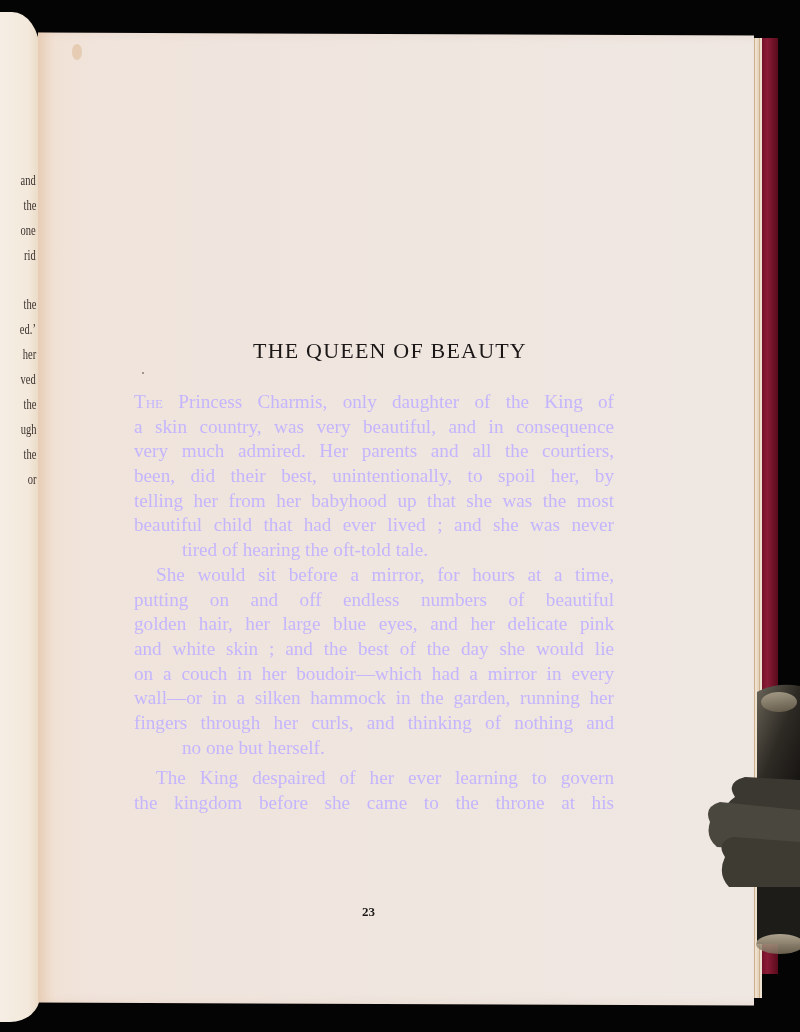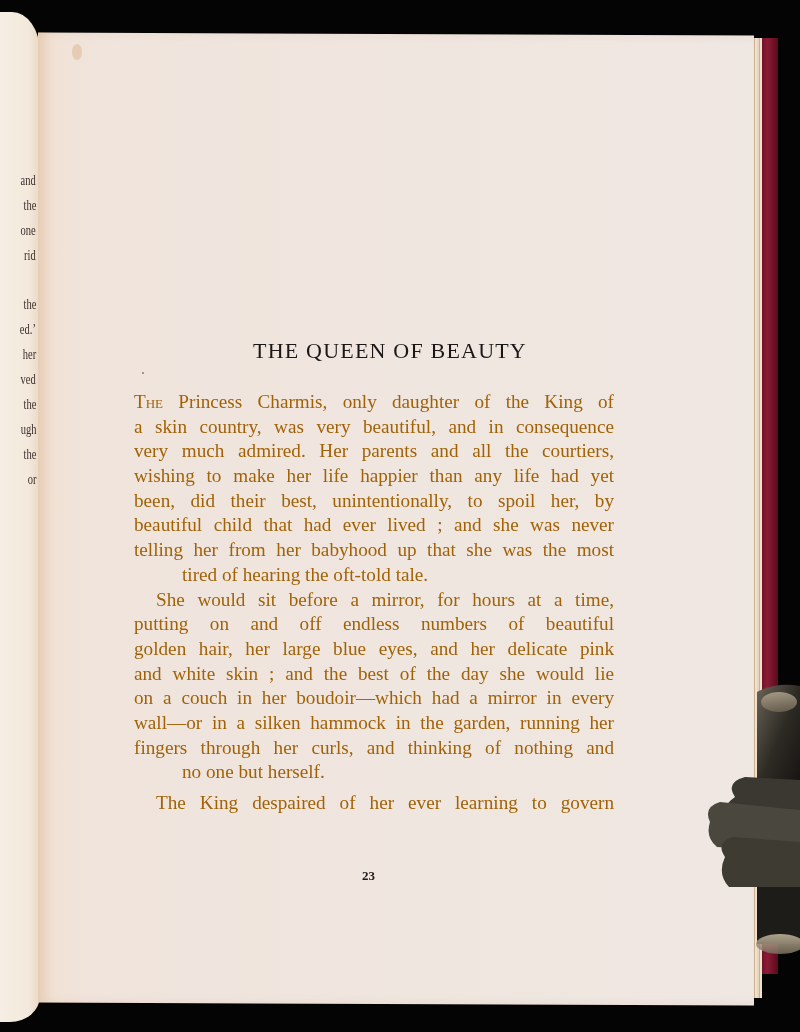--- a/index.html
+++ b/index.html
@@ -42,29 +42,29 @@
       width: 18px; height: 936px;
       background: linear-gradient(90deg, #6b0e24, #8a1c36 40%, #5a0a1c);
     }
     .title {
       position: absolute; left: 0; width: 800px; top: 338px;
       text-align: center; font-size: 22px; letter-spacing: 1.2px;
       color: #1b1717; margin-left: -10px;
     }
     .body-text {
       position: absolute; left: 134px; top: 390px; width: 480px;
-      font-size: 19.2px; line-height: 24.7px; color: #a16207;
+      font-size: 19.2px; line-height: 24.7px; color: #c4b5fd;
     }
     .line { display: block; white-space: nowrap; text-align: justify; text-align-last: justify; height: 24.7px; }
     .line.last { text-align-last: left; margin-left: 48px; }
     .line.indent { padding-left: 22px; }
     .sc { font-variant: small-caps; }
     .gap { height: 6px; }
     .folio {
-      position: absolute; left: 362px; top: 868px;
+      position: absolute; left: 362px; top: 904px;
       font-size: 13px; color: #1d1919; font-weight: bold;
     }
     .speck { position: absolute; width: 2px; height: 2px; background: #8a7a70; border-radius: 50%; }
     
     .clip {
       position: absolute; left: 705px; top: 682px; width: 95px; height: 280px;
     }
   </style>
 </head>
 <body>
@@ -90,35 +90,35 @@
 
 <span class="speck" style="left:142px;top:372px"></span>
 <span class="speck" style="left:72px;top:44px;width:10px;height:16px;background:rgba(210,160,110,0.35)"></span>
 
 <div class="title">THE QUEEN OF BEAUTY</div>
 
 <div class="body-text">
   <span class="line"><span class="sc">The</span><span> Princess Charmis, only daughter of the King of</span></span>
   <span class="line">a skin country, was very beautiful, and in consequence</span>
   <span class="line">very much admired.  Her parents and all the courtiers,</span>
-  <span class="line">wishing to make her life happier than any life had yet</span>
   <span class="line">been, did their best, unintentionally, to spoil her, by</span>
+  <span class="line">telling her from her babyhood up that she was the most</span>
   <span class="line">beautiful child that had ever lived ; and she was never</span>
-  <span class="line">telling her from her babyhood up that she was the most</span>
   <span class="line last">tired of hearing the oft-told tale.</span>
   <span class="line indent">She would sit before a mirror, for hours at a time,</span>
   <span class="line">putting on and off endless numbers of beautiful</span>
   <span class="line">golden hair, her large blue eyes, and her delicate pink</span>
   <span class="line">and white skin ; and the best of the day she would lie</span>
   <span class="line">on a couch in her boudoir—which had a mirror in every</span>
   <span class="line">wall—or in a silken hammock in the garden, running her</span>
   <span class="line">fingers through her curls, and thinking of nothing and</span>
   <span class="line last">no one but herself.</span>
   <div class="gap"></div>
   <span class="line indent">The King despaired of her ever learning to govern</span>
+  <span class="line">the kingdom before she came to the throne at his</span>
 </div>
 
 <div class="folio">23</div>
 
 <svg class="clip" viewBox="0 0 95 280">
   <defs>
     <linearGradient id="m1" x1="0" y1="0" x2="1" y2="1">
       <stop offset="0" stop-color="#6a6458"></stop>
       <stop offset="0.5" stop-color="#2e2b25"></stop>
       <stop offset="1" stop-color="#141210"></stop>

